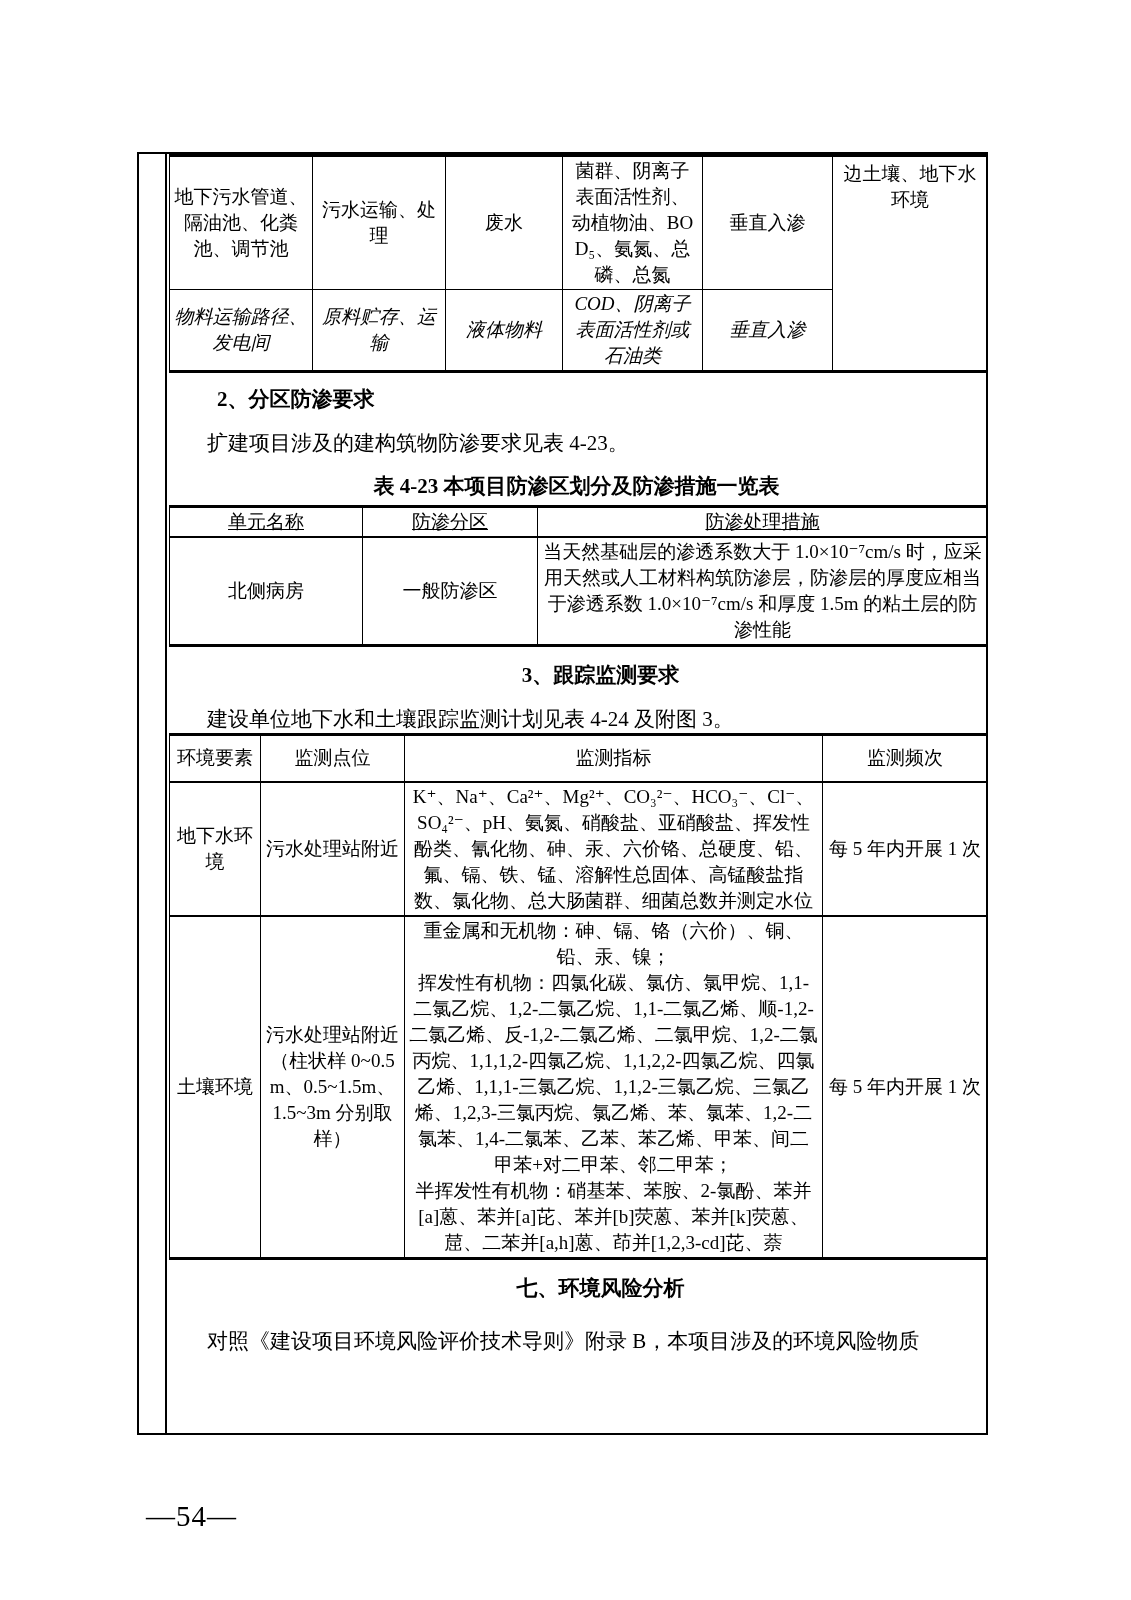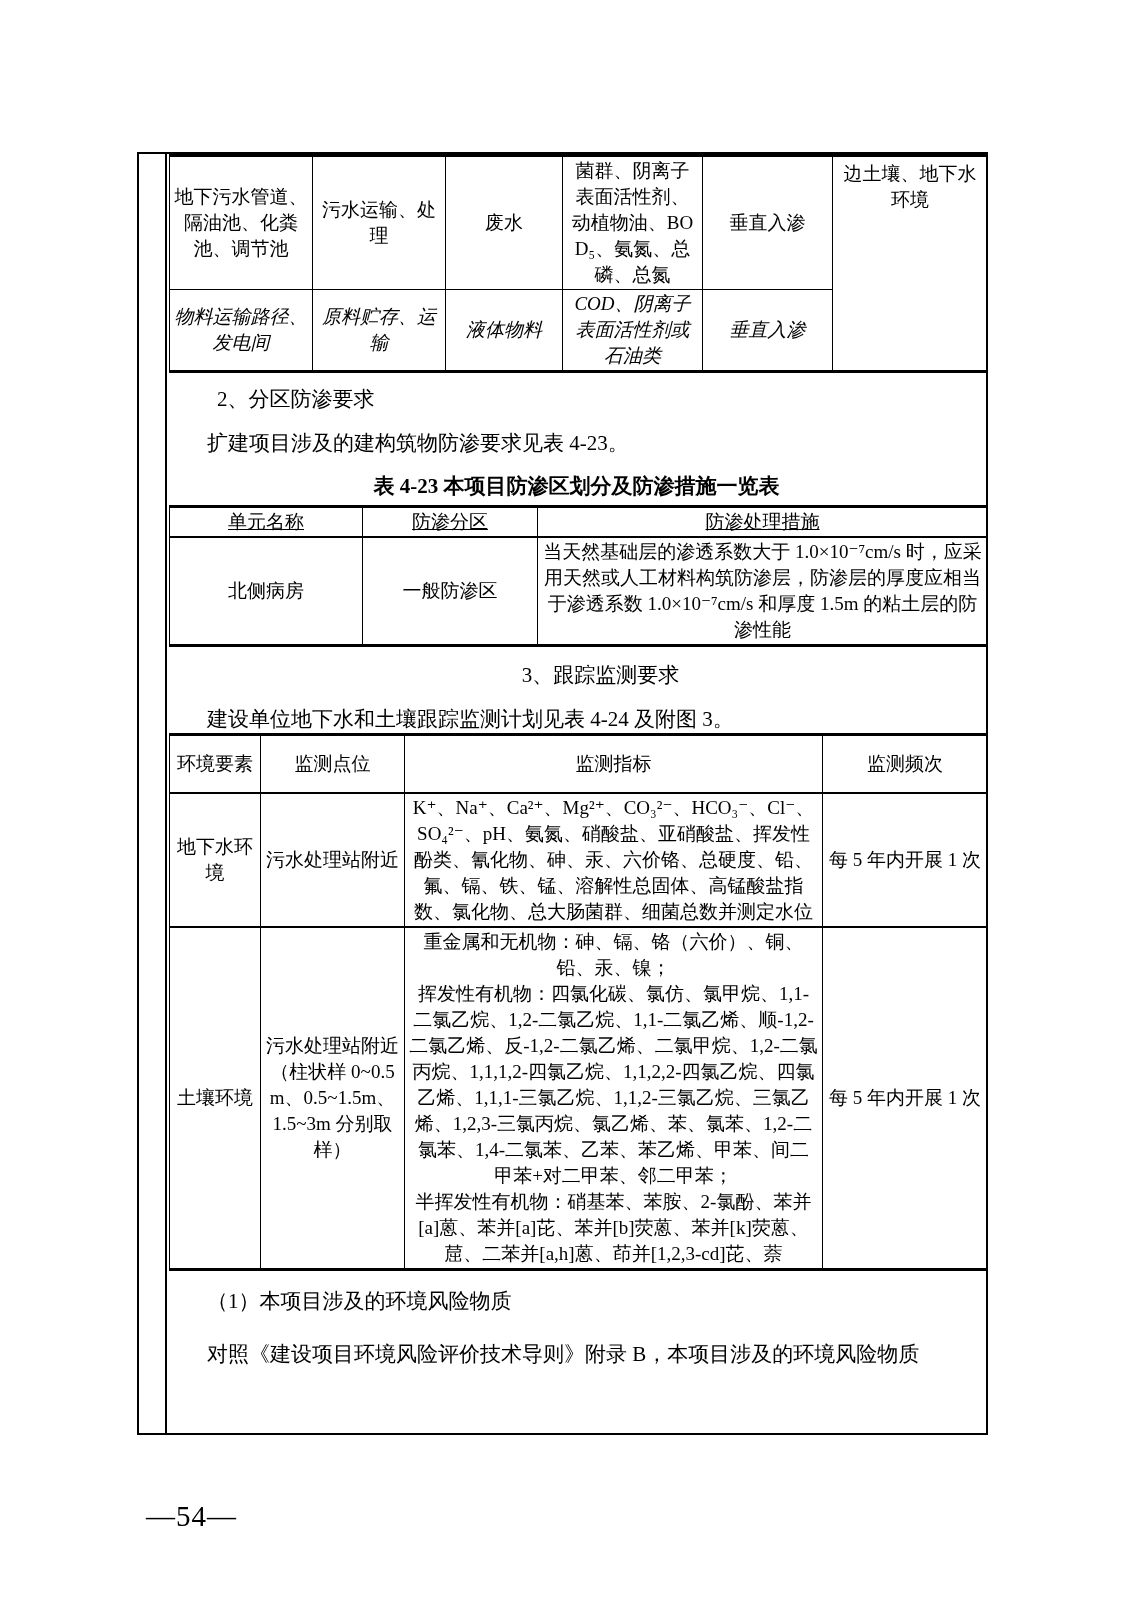--- a/index.html
+++ b/index.html
@@ -44,21 +44,21 @@
     line-height:26px;
     word-break:break-all;
     box-sizing:border-box;
   }
   .t-thick{border-top:3.5px solid #000;border-bottom:3.5px solid #000;}
   .hdr td{border-bottom:2.5px solid #000;font-size:19px;}
   .rowsep td{border-top:2.5px solid #000;}
   .vtop{vertical-align:top;padding-top:4px;}
   .pre{white-space:pre-line;}
   .h-bold{
-    font-weight:normal;
+    font-weight:bold;
     font-size:21px;
     margin:13px 0 0 48px;
     line-height:27px;
   }
   .para{
     font-size:21px;
     margin:17px 0 0 38px;
     line-height:27px;
   }
   .tbl-title{
@@ -72,21 +72,21 @@
   .page-num{
     position:absolute;
     left:146px;top:1500px;
     font-size:29px;
     letter-spacing:1px;
   }
   .r1{height:132px;}
   .r2{height:80px;font-style:italic;}
   .t23-hdr{height:27px;text-decoration:underline;}
   .t23-row{height:104px;}
-  .t24-hdr{height:58px;}
+  .t24-hdr{height:47px;}
   .t24-r1{height:134px;}
   .t24-r2{height:333px;}
 </style>
 </head>
 <body>
 
 <div class="page">
   <div class="frame">
     <div class="gutter"></div>
     <div class="content">
@@ -170,20 +170,20 @@
           <td>土壤环境</td>
           <td>污水处理站附近（柱状样 0~0.5m、0.5~1.5m、1.5~3m 分别取样）</td>
           <td class="pre">重金属和无机物：砷、镉、铬（六价）、铜、铅、汞、镍；
 挥发性有机物：四氯化碳、氯仿、氯甲烷、1,1-二氯乙烷、1,2-二氯乙烷、1,1-二氯乙烯、顺-1,2-二氯乙烯、反-1,2-二氯乙烯、二氯甲烷、1,2-二氯丙烷、1,1,1,2-四氯乙烷、1,1,2,2-四氯乙烷、四氯乙烯、1,1,1-三氯乙烷、1,1,2-三氯乙烷、三氯乙烯、1,2,3-三氯丙烷、氯乙烯、苯、氯苯、1,2-二氯苯、1,4-二氯苯、乙苯、苯乙烯、甲苯、间二甲苯+对二甲苯、邻二甲苯；
 半挥发性有机物：硝基苯、苯胺、2-氯酚、苯并[a]蒽、苯并[a]芘、苯并[b]荧蒽、苯并[k]荧蒽、䓛、二苯并[a,h]蒽、茚并[1,2,3-cd]芘、萘</td>
           <td>每 5 年内开展 1 次</td>
         </tr>
       </tbody>
         </table>
 
-      <div class="para">（1）本项目涉及的环境风险物质</div>
+      <div class="h-bold gap-top">七、环境风险分析</div>
       <div class="para" style="margin-top:26px;">对照《建设项目环境风险评价技术导则》附录 B，本项目涉及的环境风险物质</div>
 
     </div>
   </div>
 
   <div class="page-num">—54—</div>
 </div>
 
 </body></html>

